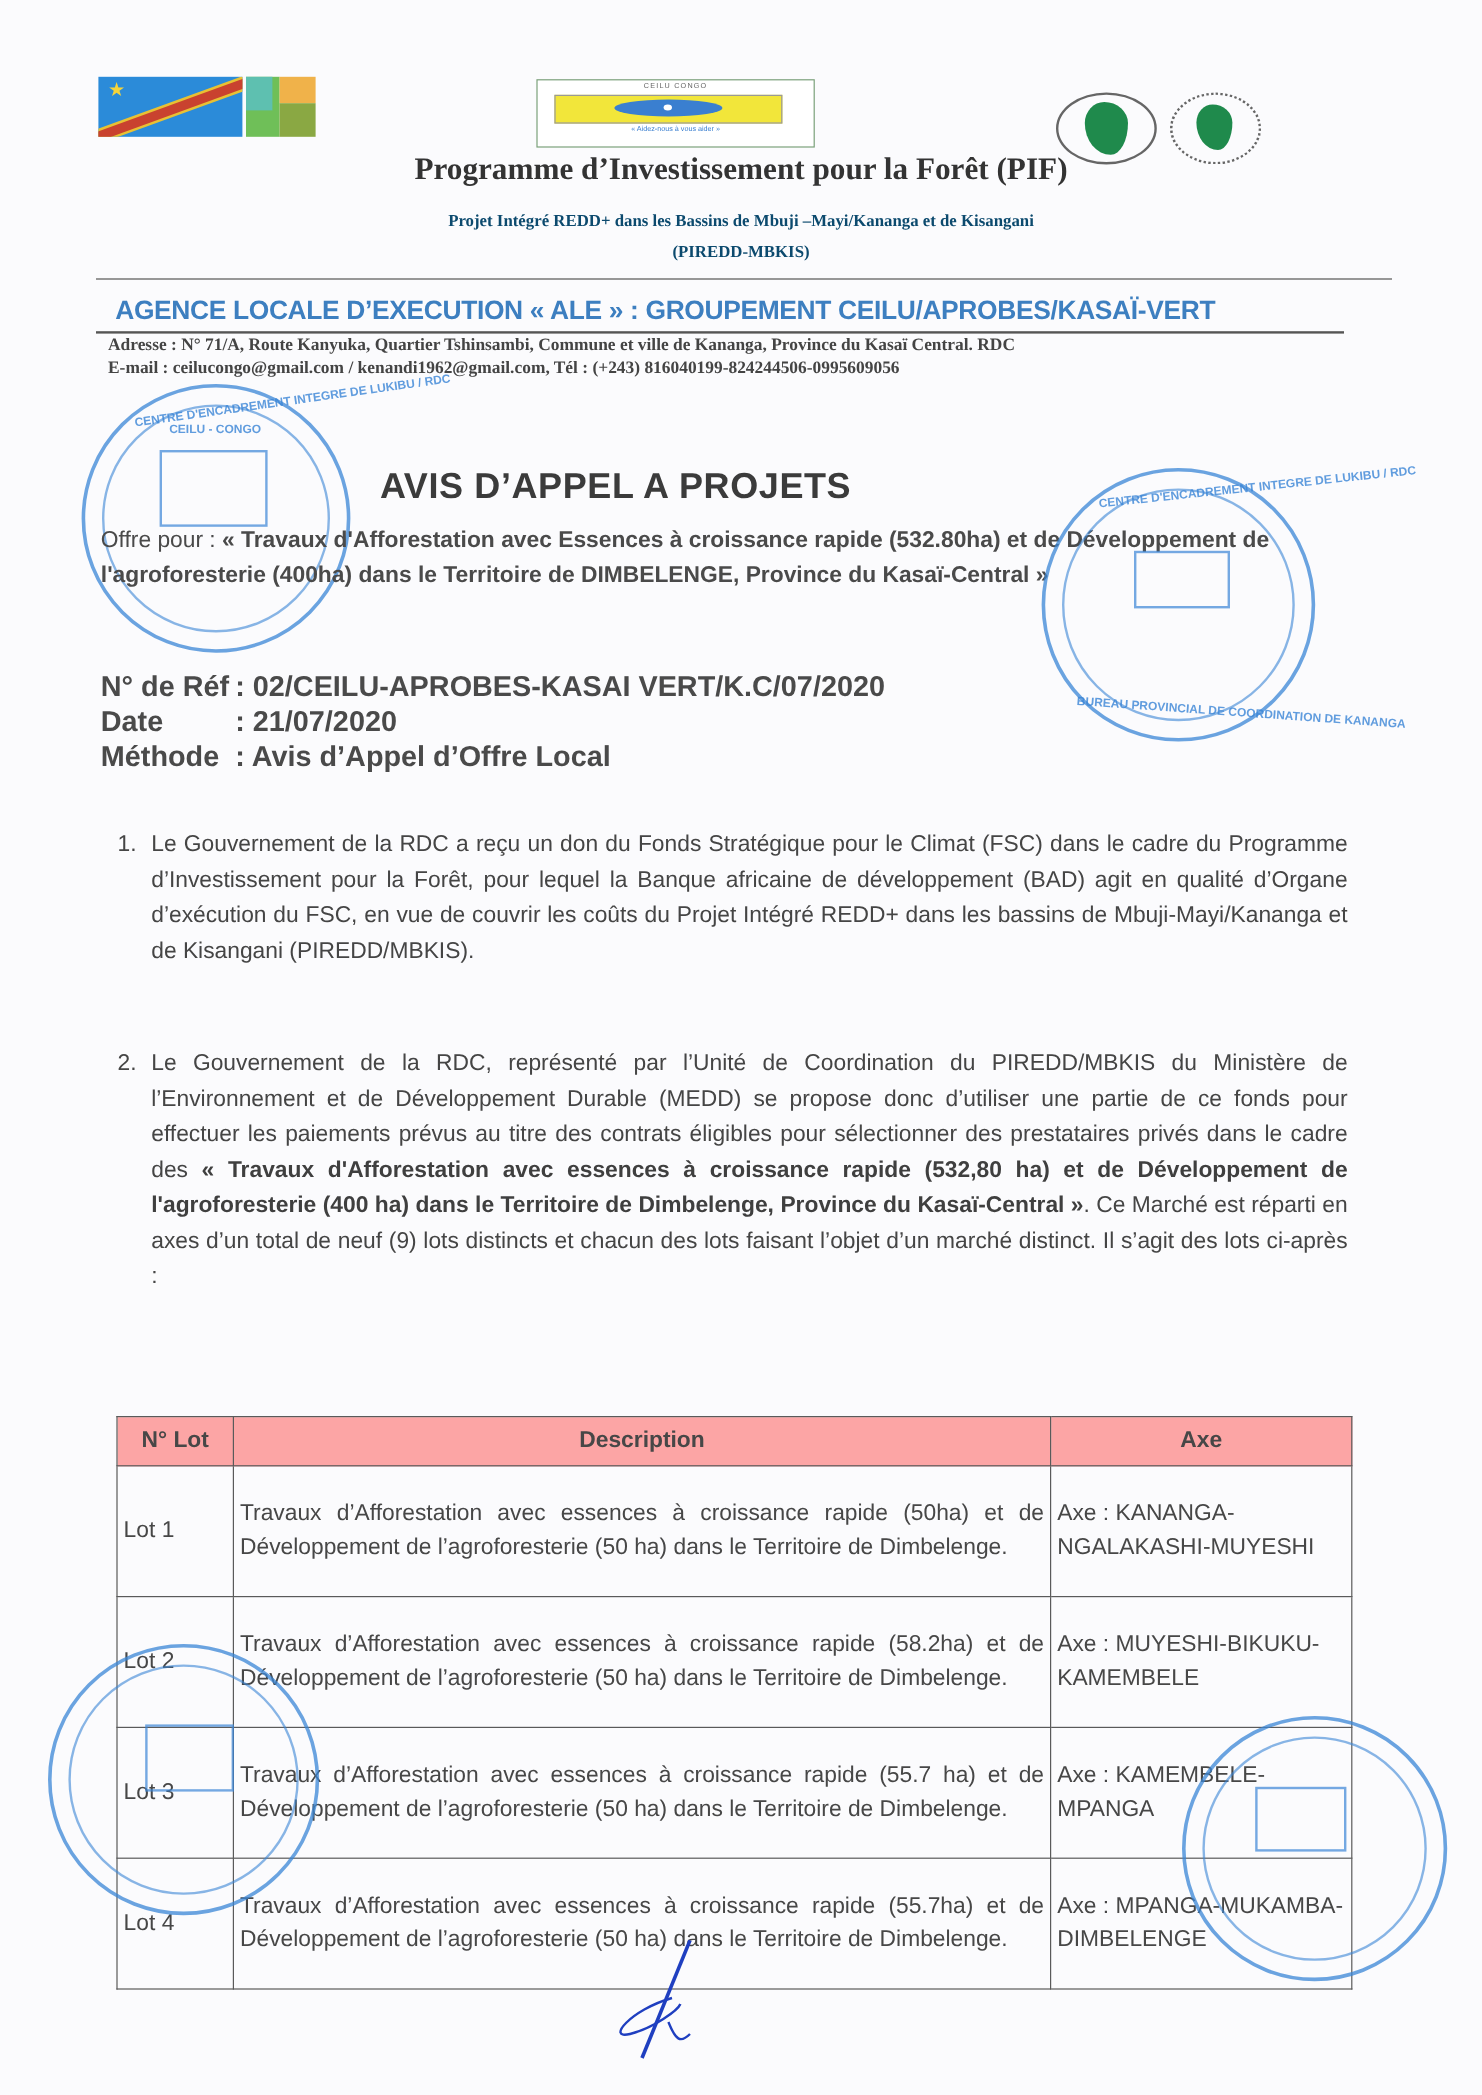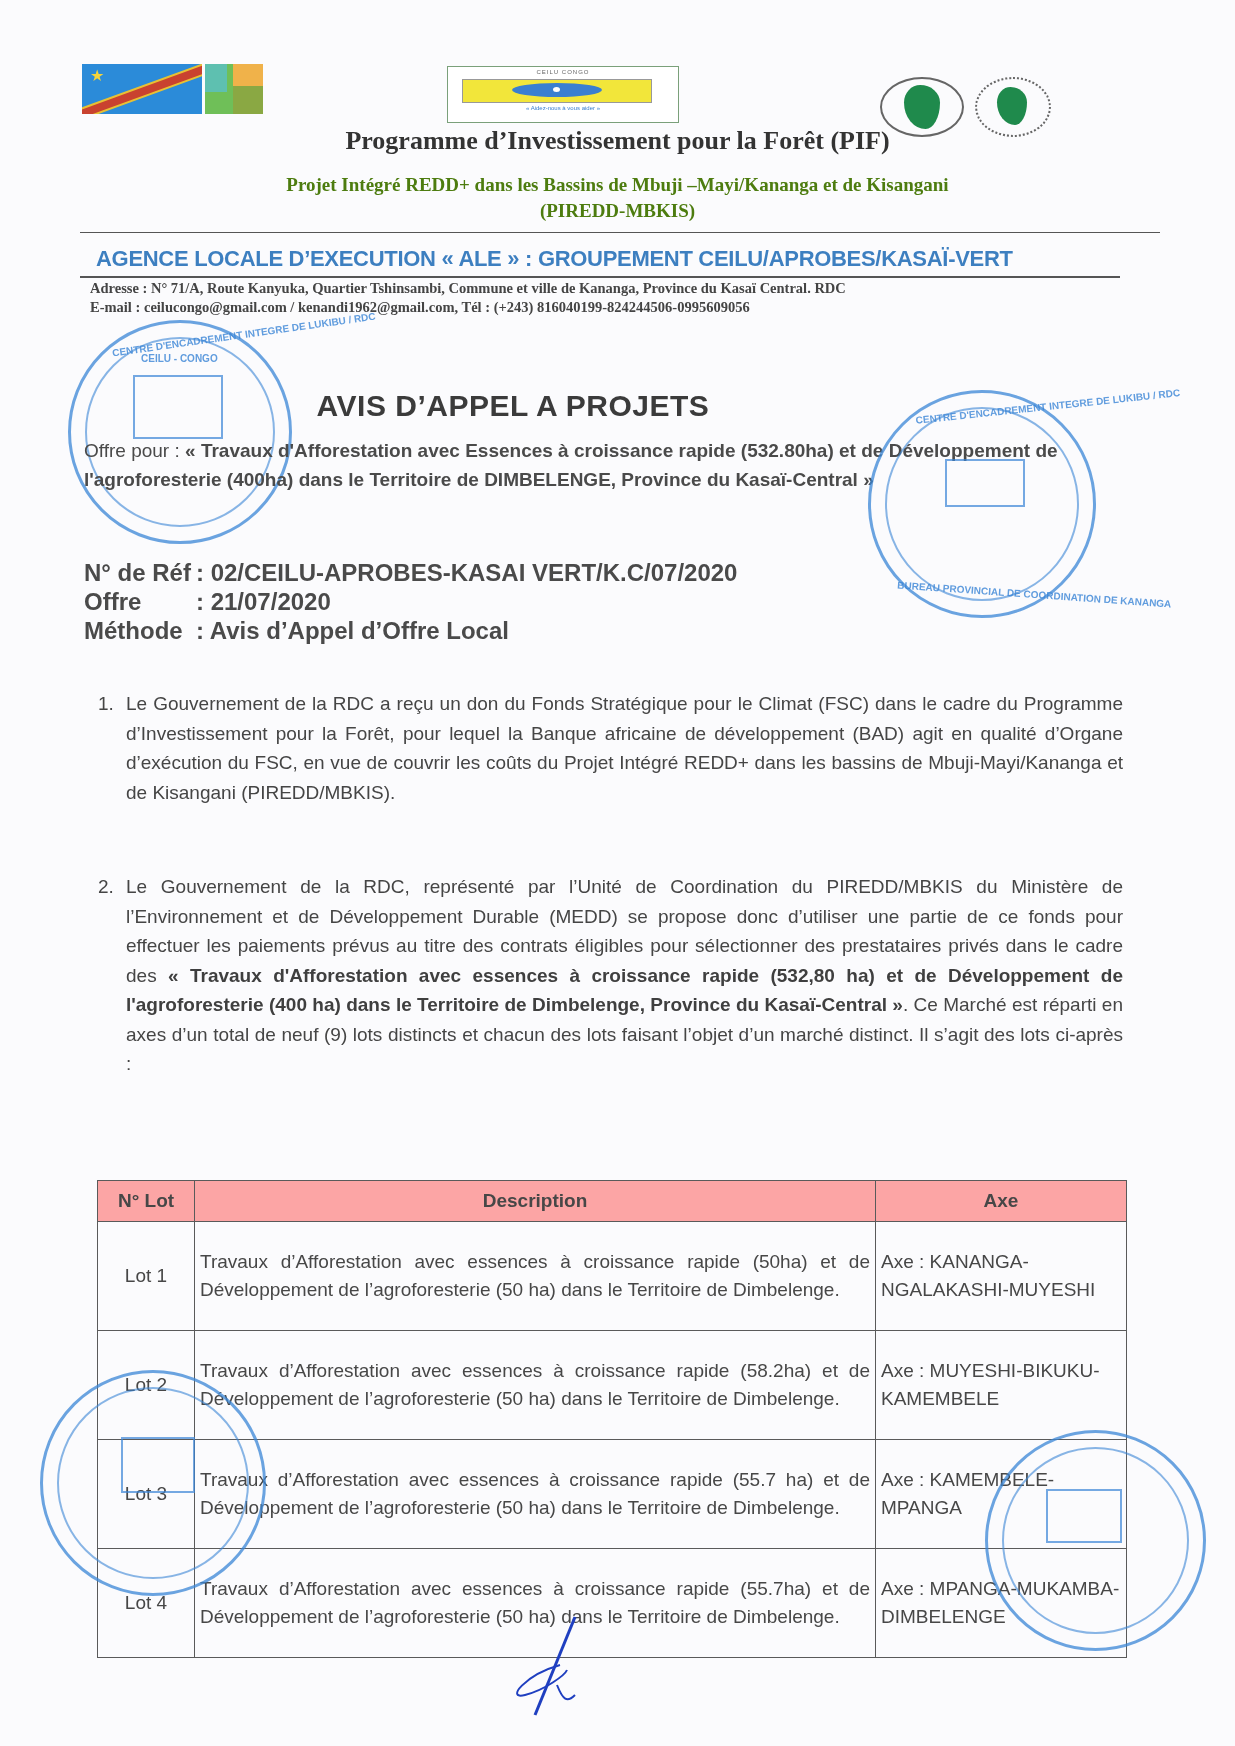--- a/index.html
+++ b/index.html
@@ -24,38 +24,38 @@
     .ceilu-logo .band { position:absolute; left:14px; right:26px; top:12px; height:22px; background:#f2e63a; border:1px solid #999; }
     .ceilu-logo .eye { position:absolute; left:50%; top:3px; width:90px; height:14px; margin-left:-45px; border-radius:50%; background:#3a7fd0; }
     .ceilu-logo .eye::after { content:""; position:absolute; left:41px; top:4px; width:7px; height:5px; background:#fff; border-radius:50%; }
     .ceilu-logo .motto { position:absolute; left:0; right:0; top:38px; text-align:center; font-size:6px; color:#3a7fd0; }
     .afdb { left: 880px; top: 77px; width: 80px; height: 56px; border: 2px solid #666; border-radius: 50%; }
     .afdb2 { left: 975px; top: 77px; width: 72px; height: 56px; border: 2px dotted #666; border-radius: 50%; }
     .africa { position:absolute; left: 22px; top: 6px; width: 36px; height: 44px; background: #1f8a4c; border-radius: 45% 55% 40% 60% / 40% 40% 60% 60%; }
     .afdb2 .africa { left: 20px; width: 30px; height: 38px; top: 8px; }
     
     .title-pif { left: 0; width: 1235px; top: 126px; text-align: center; font-family: "Liberation Serif", serif; font-weight: bold; font-size: 26px; color: #333; }
-    .subtitle-pif { left: 150px; width: 935px; top: 172px; text-align: center; font-family: "Liberation Serif", serif; font-weight: bold; font-size: 19px; color: #4d7c0f; line-height: 26px; }
+    .subtitle-pif { left: 150px; width: 935px; top: 172px; text-align: center; font-family: "Liberation Serif", serif; font-weight: bold; font-size: 14px; color: #0c4a6e; line-height: 26px; }
     .rule { background: #555; height: 1px; }
     .ale { left: 96px; top: 246px; font-weight: bold; font-size: 22px; color: #3d7fc0; letter-spacing: -0.3px; }
     .addr { left: 90px; top: 279px; width: 1040px; font-family: "Liberation Serif", serif; font-weight: bold; font-size: 14.5px; color: #444; line-height: 19px; }
     .main-title { left: 0; width: 1026px; top: 389px; text-align: center; font-weight: bold; font-size: 30px; color: #3b3b3b; letter-spacing: 0.5px; }
     .offer { left: 84px; top: 436px; width: 1030px; font-size: 19px; line-height: 29px; color: #4a4a4a; }
     .offer b { color: #4a4a4a; }
     .meta { left: 84px; top: 558px; font-weight: bold; font-size: 24px; line-height: 29px; color: #4a4a4a; }
     .meta .k { display: inline-block; width: 112px; }
     .para { left: 98px; width: 1025px; font-size: 19px; line-height: 29.5px; color: #454545; text-align: justify; }
     .para .num { position: absolute; left: 0; top: 0; }
     .para .body { margin-left: 28px; }
     .para b { color: #3f3f3f; }
     
     table.lots { position: absolute; left: 97px; top: 1180px; width: 1030px; border-collapse: collapse; font-size: 19px; color: #474747; }
     table.lots th, table.lots td { border: 1.5px solid #5a5a5a; padding: 2px 5px; vertical-align: middle; line-height: 28px; }
     table.lots th { background: #fca5a5; font-weight: bold; height: 36px; text-align: center; }
-    table.lots td.lot { text-align: center; width: 86px; }
+    table.lots td.lot { width: 86px; }
     table.lots td.desc { width: 670px; text-align: justify; }
     table.lots td.axe { text-align: left; }
     table.lots tr.row td { height: 104px; }
     
     .stamp { border: 3px solid rgba(58,133,214,0.75); border-radius: 50%; }
     .stamp .inner { position:absolute; border: 2px solid rgba(58,133,214,0.6); border-radius: 50%; }
     .stamp .t { position:absolute; color: rgba(58,133,214,0.8); font-size: 10px; font-weight: bold; white-space: nowrap; }
     .stamp .box { position:absolute; border: 2px solid rgba(58,133,214,0.7); }
     .signature { left: 505px; top: 1615px; width: 110px; height: 110px; }
   </style>
@@ -114,21 +114,21 @@
 
 <div class="abs stamp" style="left:868px; top:390px; width:222px; height:222px;">
   <div class="inner" style="left:14px; top:14px; width:190px; height:190px;"></div>
   <div class="t" style="left:44px; top:8px; transform:rotate(-6deg);">CENTRE D'ENCADREMENT INTEGRE DE LUKIBU / RDC</div>
   <div class="t" style="left:26px; top:196px; transform:rotate(4deg);">BUREAU PROVINCIAL DE COORDINATION DE KANANGA</div>
   <div class="box" style="left:74px; top:66px; width:76px; height:44px;"></div>
 </div>
 
 <div class="abs meta">
   <div><span class="k">N° de Réf</span><span>: 02/CEILU-APROBES-KASAI VERT/K.C/07/2020</span></div>
-  <div><span class="k">Offre</span><span>: 21/07/2020</span></div>
+  <div><span class="k">Date</span><span>: 21/07/2020</span></div>
   <div><span class="k">Méthode</span><span>: Avis d’Appel d’Offre Local</span></div>
 </div>
 
 <div class="abs para" style="top:689px;">
   <span class="num">1.</span>
   <div class="body">Le Gouvernement de la RDC a reçu un don du Fonds Stratégique pour le Climat (FSC) dans le cadre du Programme d’Investissement pour la Forêt, pour lequel la Banque africaine de développement (BAD) agit en qualité d’Organe d’exécution du FSC, en vue de couvrir les coûts du Projet Intégré REDD+ dans les bassins de Mbuji-Mayi/Kananga et de Kisangani (PIREDD/MBKIS).</div>
 </div>
 
 <div class="abs para" style="top:872px;">
   <span class="num">2.</span>

